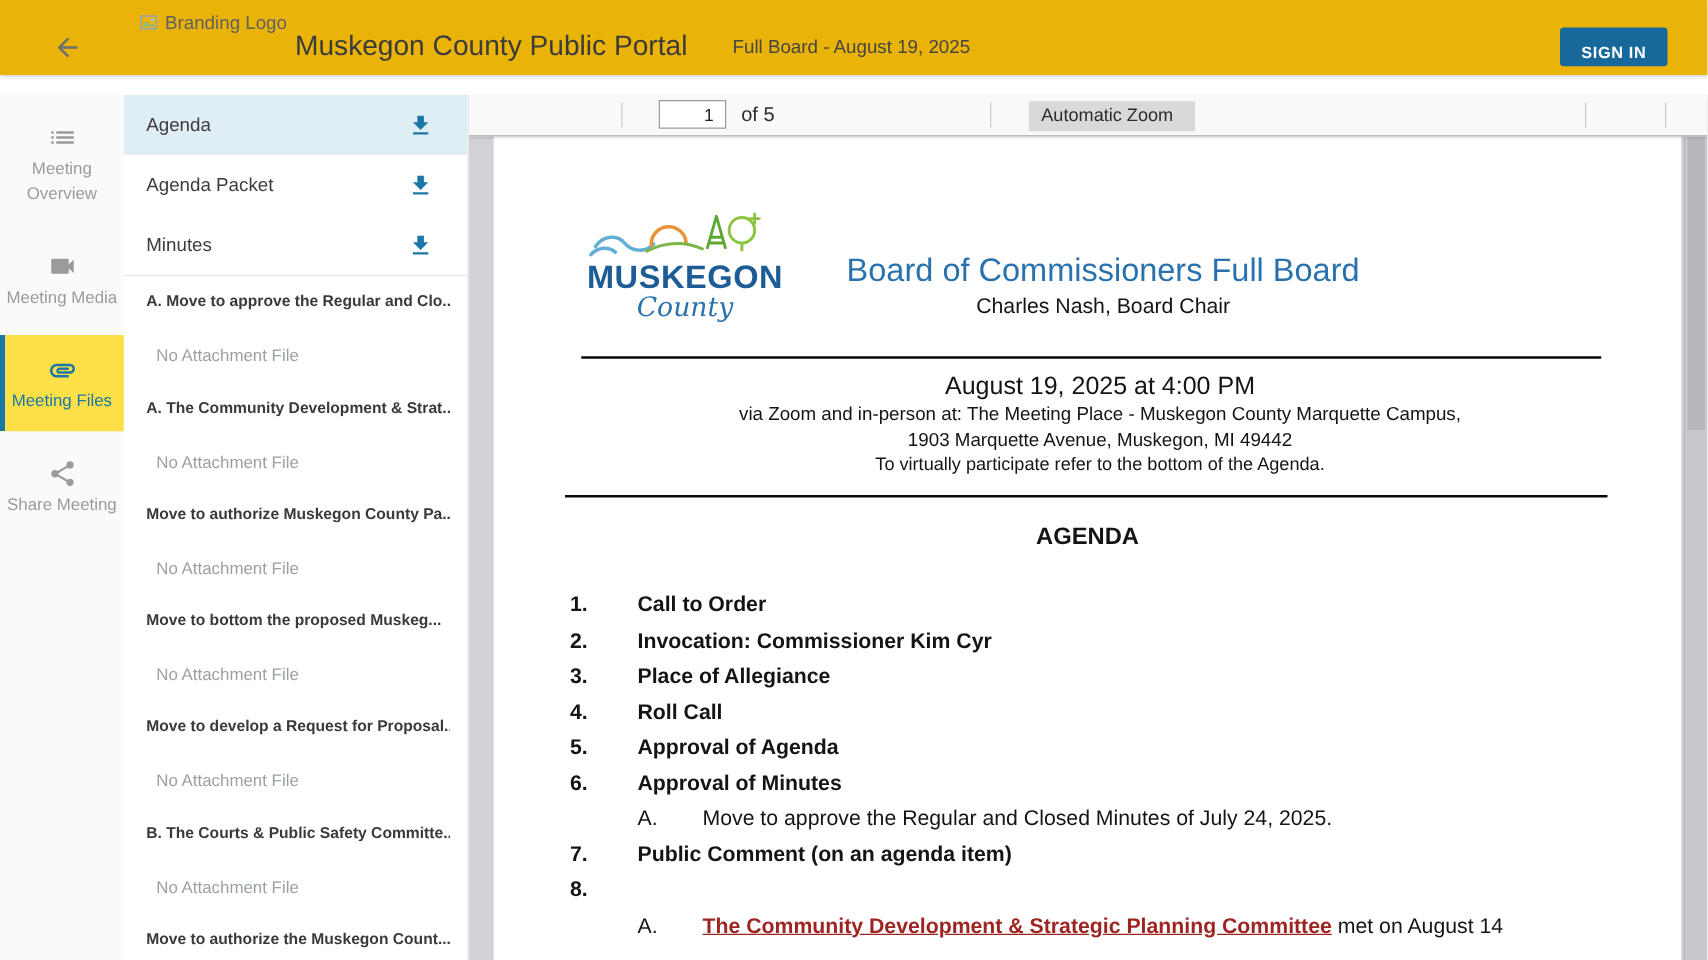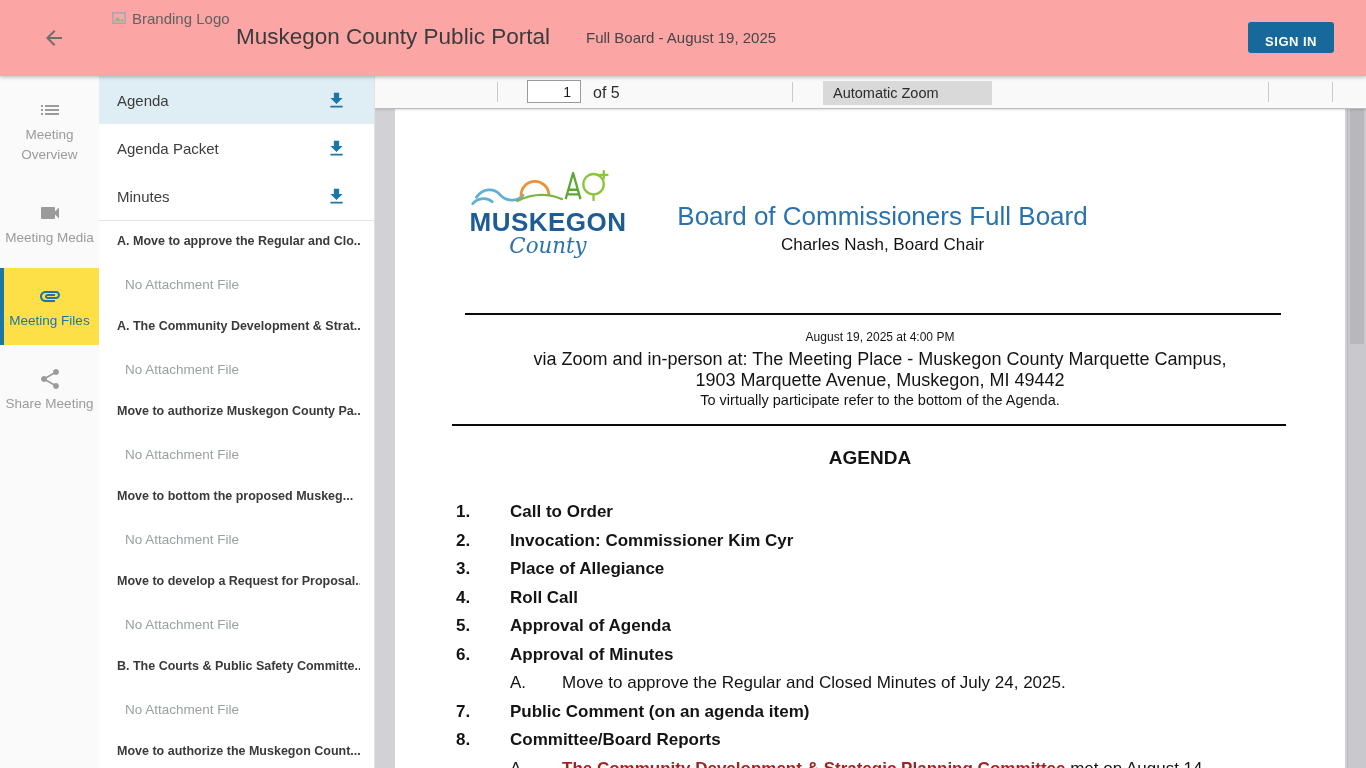--- a/index.html
+++ b/index.html
@@ -1,20 +1,20 @@
 <!DOCTYPE html>
 <html><head>
 <meta charset="utf-8">
 <style>
   * { box-sizing: border-box; margin: 0; padding: 0; }
   html,body { width:1366px; height:768px; overflow:hidden; }
   body { font-family:"Liberation Sans","DejaVu Sans",sans-serif; background:#fff; position:relative; }
 
   
-  .top-header { position:absolute; top:0; left:0; right:0; height:76px; background:#fca5a5;
+  .top-header { position:absolute; top:0; left:0; right:0; height:60px; background:#eab308;
     box-shadow:0 1px 4px rgba(0,0,0,.28); z-index:40; }
   .back-btn { position:absolute; left:42px; top:26px; width:24px; height:24px; border:none;
     background:transparent; cursor:pointer; padding:0; }
   .back-btn svg { width:24px; height:24px; fill:#6e6e6e; }
   .branding { position:absolute; left:112px; top:10px; display:flex; align-items:center; gap:5px;
     color:#616161; font-size:15px; }
   .branding svg { width:15px; height:15px; }
   .app-title { position:absolute; left:236px; top:24px; font-size:22.5px; color:#3b3b3b; }
   .app-subtitle { position:absolute; left:586px; top:29px; font-size:15px; color:#464646; }
   .signin-btn { position:absolute; right:32px; top:22px; height:31px; padding:12px 17px;
@@ -46,42 +46,42 @@
 
   
   .pdf { position:absolute; left:375px; top:76px; right:0; bottom:0; background:#d2d2d6; }
   .pdf-toolbar { position:absolute; top:0; left:0; right:0; height:33px; background:#f9f9fa;
     border-bottom:1px solid #bcbcbe; box-shadow:0 1px 2px rgba(0,0,0,.12); z-index:8; }
   .tsep { position:absolute; top:6px; width:1px; height:20px; background:#c9c9cb; }
   .page-input { position:absolute; left:152px; top:4px; width:54px; height:23px;
     border:1px solid #9b9b9b; background:#fff; text-align:right; padding:0 9px 0 4px;
     font-size:14px; color:#1a1a1a; font-family:inherit; }
   .page-of { position:absolute; left:218px; top:8px; font-size:16px; color:#2c2c2c; }
-  .zoom-select { position:absolute; left:448px; top:5px; width:169px; height:24px;
+  .zoom-select { position:absolute; left:448px; top:5px; width:133px; height:24px;
     background:#d9d9d9; font-size:14.5px; color:#2b2b2b; display:flex; align-items:center;
     padding:0 10px; cursor:pointer; }
 
   .pdf-body { position:absolute; top:33px; left:0; right:0; bottom:0; overflow:hidden; }
   .scrollbar { position:absolute; right:0; top:0; bottom:0; width:19px; background:#c9c9cd;
     border-left:1px solid #b8b8bc; cursor:pointer; }
   .scroll-thumb { position:absolute; top:0; left:2px; right:2px; height:235px; background:#b7b7bc; }
 
   .doc-page { position:absolute; left:20px; top:0; width:950px; height:700px; background:#fff;
     color:#141414; overflow:hidden; }
-  .doc-header { position:relative; height:204px; }
+  .doc-header { position:relative; height:176px; }
   .doc-logo { position:absolute; left:74px; top:56px; }
   .doc-head-text { position:absolute; left:175px; right:150px; top:90px; text-align:center; }
   .org-title { font-size:21px; line-height:26px; color:#2a72ae; }
   .board-title { font-size:26px; line-height:34px; color:#2a72ae; }
   .chair-line { font-size:17px; line-height:23px; color:#141414; }
   .rule1 { margin:0 64px 0 70px; border-top:2px solid #0a0a0a; }
   .rule2 { margin:0 59px 0 57px; border-top:2px solid #0a0a0a; }
   .date-block { text-align:center; margin:0 40px 0 60px; padding:10px 0 14px; }
-  .dt-line1 { font-size:12px; line-height:24px; }
-  .dt-line2 { font-size:18px; line-height:21px; }
+  .dt-line1 { font-size:20px; line-height:24px; }
+  .dt-line2 { font-size:15px; line-height:21px; }
   .dt-line4 { font-size:14.5px; line-height:19px; }
   .agenda-heading { text-align:center; font-weight:bold; font-size:19px; line-height:20px; margin-top:22px; }
   .agenda-list { margin-top:30px; }
   .agrow { display:flex; line-height:28.5px; font-size:17px; font-weight:bold; }
   .agrow .num { width:54px; margin-left:61px; flex:none; }
   .agrow.sub { font-weight:normal; }
   .agrow.sub .num { margin-left:115px; width:52px; }
   .doc-link { color:#9e2421; font-weight:bold; text-decoration:underline; cursor:pointer; }
 </style>
 </head>
@@ -276,21 +276,20 @@
           <span class="txt">Move to approve the Regular and Closed Minutes of July 24, 2025.</span>
         </div>
         <div>
 
         <div class="agrow">
               <span class="num">7.</span>
               <span class="txt">Public Comment (on an agenda item)</span>
             </div>
             <div class="agrow">
               <span class="num">8.</span>
-              <span class="txt">Committee/Board Reports</span>
             </div>
           </div>
         <div class="agrow sub">
           <span class="num">A.</span>
           <span class="txt">
             <span class="doc-link">The Community Development &amp; Strategic Planning Committee</span><span> met on August 14</span>
           </span>
         </div>
       </div>
 

